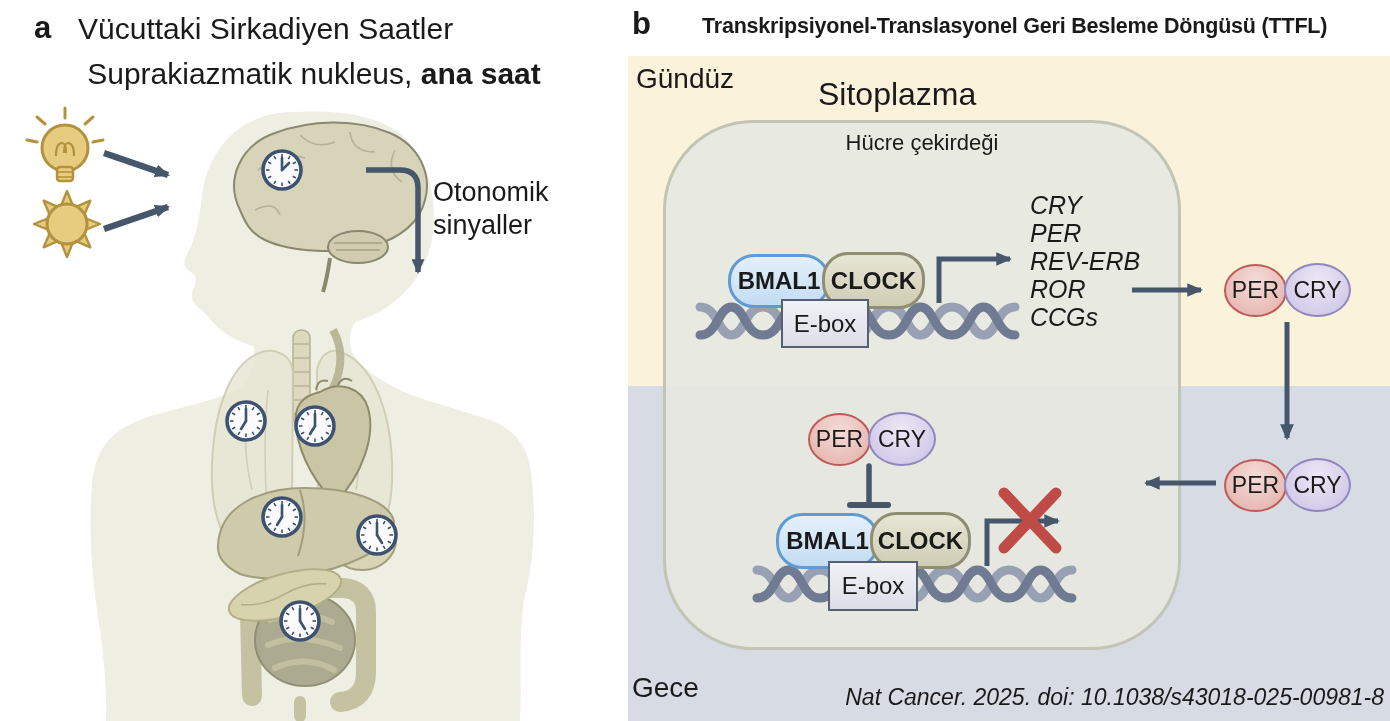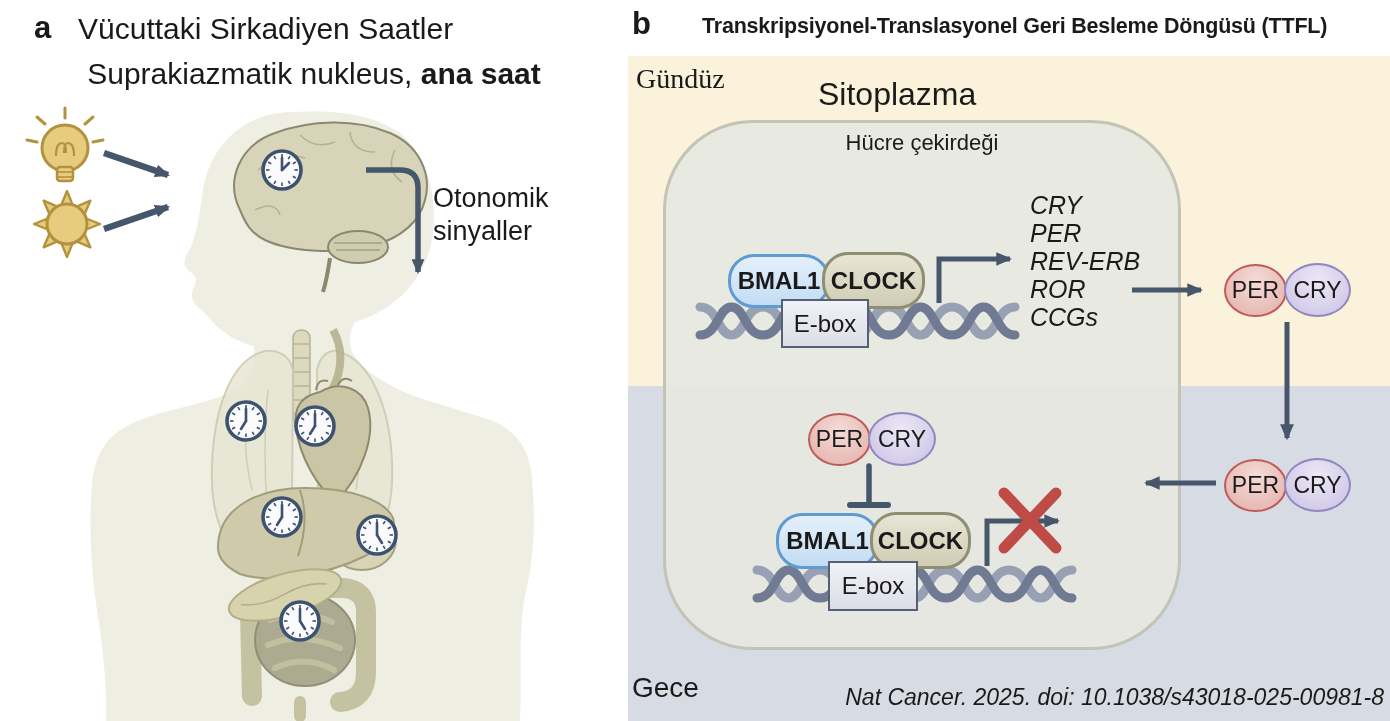--- a/index.html
+++ b/index.html
@@ -33,21 +33,21 @@
 <body>
 
 <div id="fig">
 
   <div class="lbl" style="left:34px;top:10px;font-size:31px;font-weight:700;">a</div>
   <div class="lbl" style="left:78px;top:12px;font-size:30px;font-weight:400;">Vücuttaki Sirkadiyen Saatler</div>
   <div class="lbl" style="left:0;top:57px;width:628px;text-align:center;font-size:30px;">
     <span>Suprakiazmatik nukleus, </span><span style="font-weight:700;">ana saat</span>
   </div>
 
-  <div class="lbl" style="left:433px;top:182px;font-size:27px;line-height:33px;white-space:normal;">
+  <div class="lbl" style="left:433px;top:176px;font-size:27px;line-height:33px;white-space:normal;">
     <div>Otonomik</div>
     <div>sinyaller</div>
   </div>
 
   <svg class="abs" style="left:0;top:100px;" width="620" height="621" viewBox="0 100 620 621">
     <defs>
       <marker id="ahA" viewBox="0 0 14 12" refX="12" refY="6" markerWidth="15" markerHeight="13" markerUnits="userSpaceOnUse" orient="auto">
         <path d="M0 0 L14 6 L0 12 Z" fill="#46566b"></path>
       </marker>
       <g id="clkface">
@@ -213,21 +213,21 @@
 
   <div class="lbl" style="left:632px;top:6px;font-size:31px;font-weight:700;">b</div>
   <div class="lbl" style="left:702px;top:14px;font-size:21.5px;font-weight:700;letter-spacing:-0.2px;">Transkripsiyonel-Translasyonel Geri Besleme Döngüsü (TTFL)</div>
 
   <div class="abs" style="left:628px;top:56px;width:762px;height:330px;background:var(--day);z-index:1;"></div>
   <div class="abs" style="left:628px;top:386px;width:762px;height:335px;background:var(--night);z-index:1;"></div>
 
   <div class="abs" style="left:663px;top:120px;width:518px;height:530px;border-radius:90px;
        background:rgba(231,232,224,0.94);border:3px solid var(--nucb);box-sizing:border-box;z-index:2;"></div>
 
-  <div class="lbl" style="left:636px;top:63px;font-size:28px;z-index:5;font-family:Liberation Serif, serif;">Gündüz</div>
+  <div class="lbl" style="left:636px;top:63px;font-size:28px;z-index:5;">Gündüz</div>
   <div class="lbl" style="left:818px;top:76px;font-size:32px;z-index:5;">Sitoplazma</div>
   <div class="lbl" style="left:663px;top:130px;width:518px;text-align:center;font-size:22px;z-index:5;">Hücre çekirdeği</div>
   <div class="lbl" style="left:632px;top:672px;font-size:28px;z-index:5;">Gece</div>
   <div class="lbl" style="right:6px;top:684px;font-size:23px;font-style:italic;z-index:5;">Nat Cancer. 2025. doi: 10.1038/s43018-025-00981-8</div>
 
   <svg class="abs" style="left:628px;top:55px;z-index:4;" width="762" height="666" viewBox="628 55 762 666">
     <defs>
       <marker id="ahB" viewBox="0 0 14 12" refX="12" refY="6" markerWidth="16" markerHeight="14" markerUnits="userSpaceOnUse" orient="auto">
         <path d="M0 0 L14 6 L0 12 Z" fill="#46566b"></path>
       </marker>

